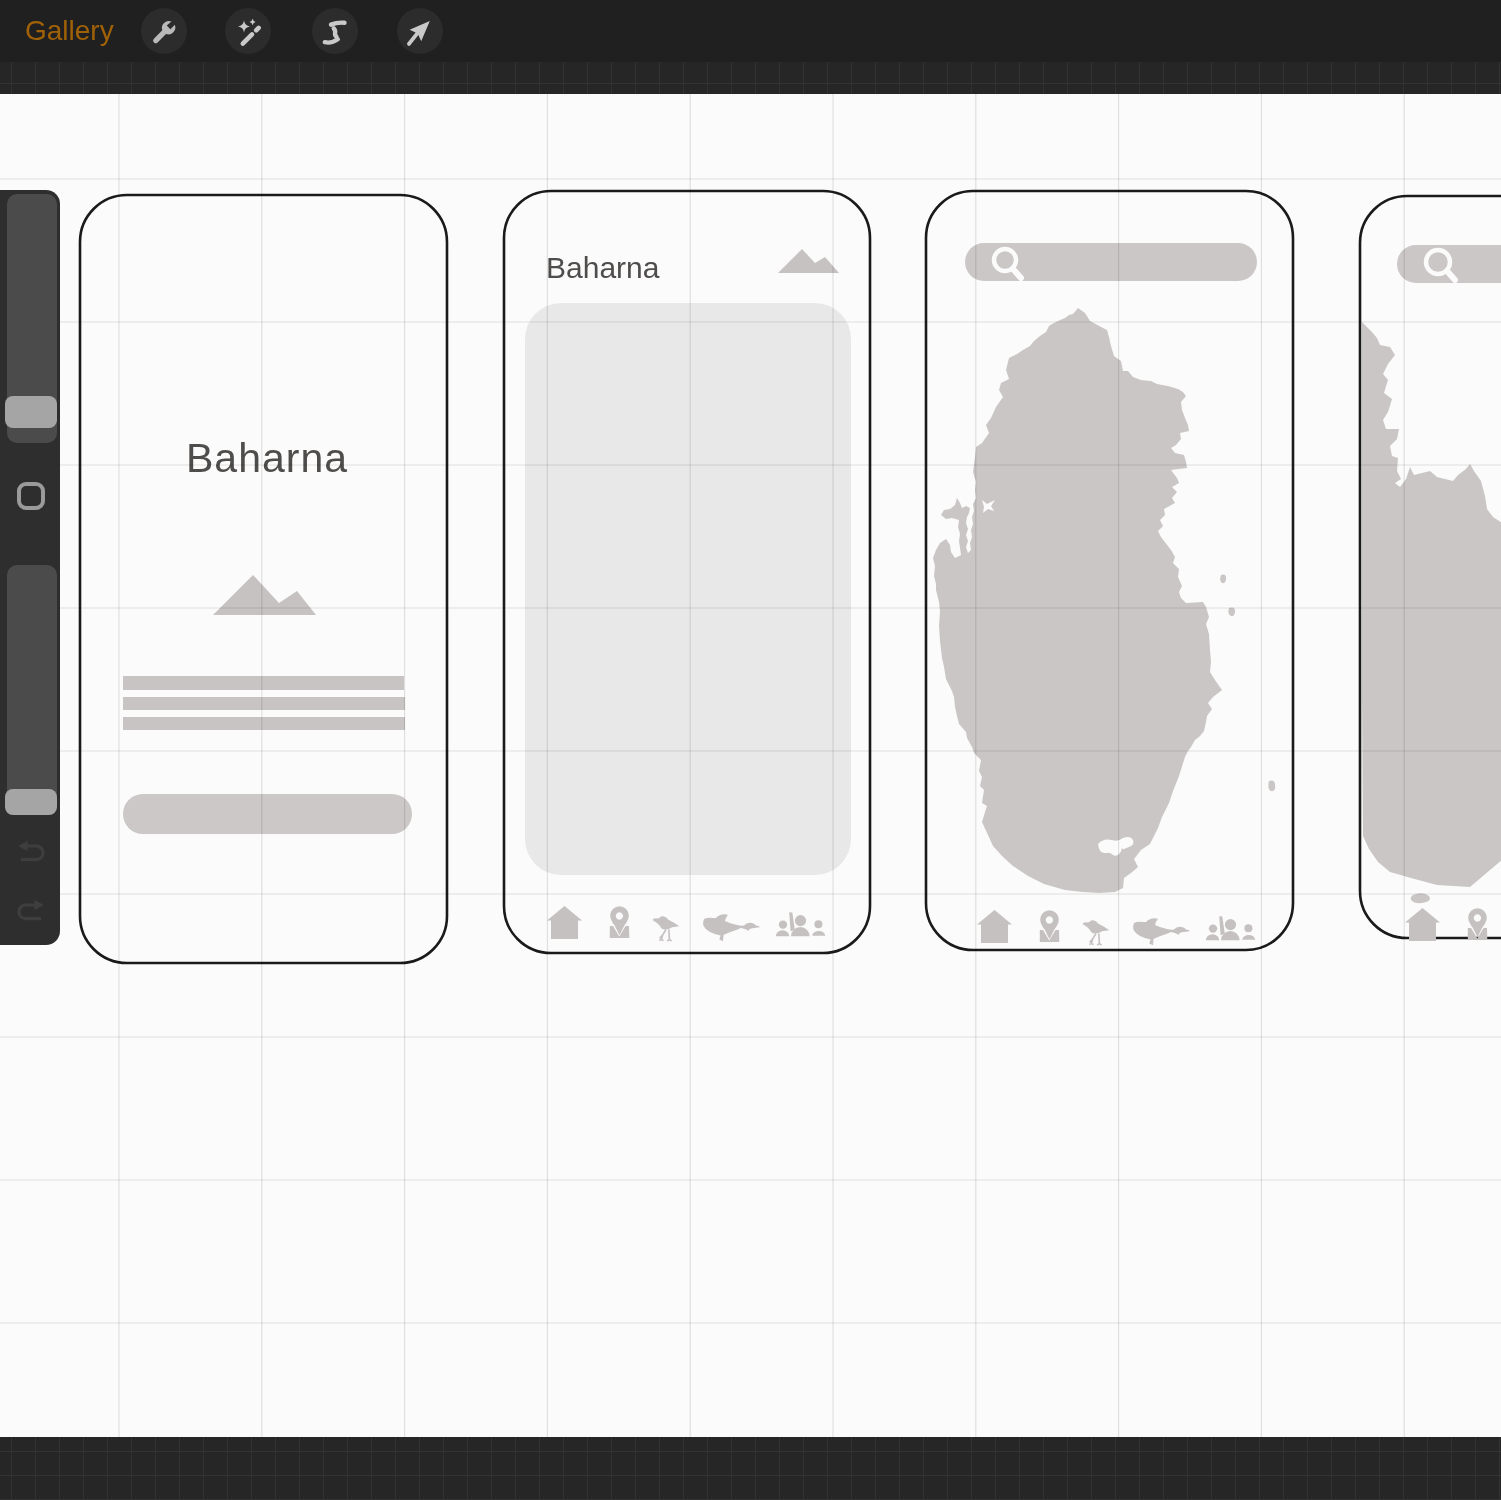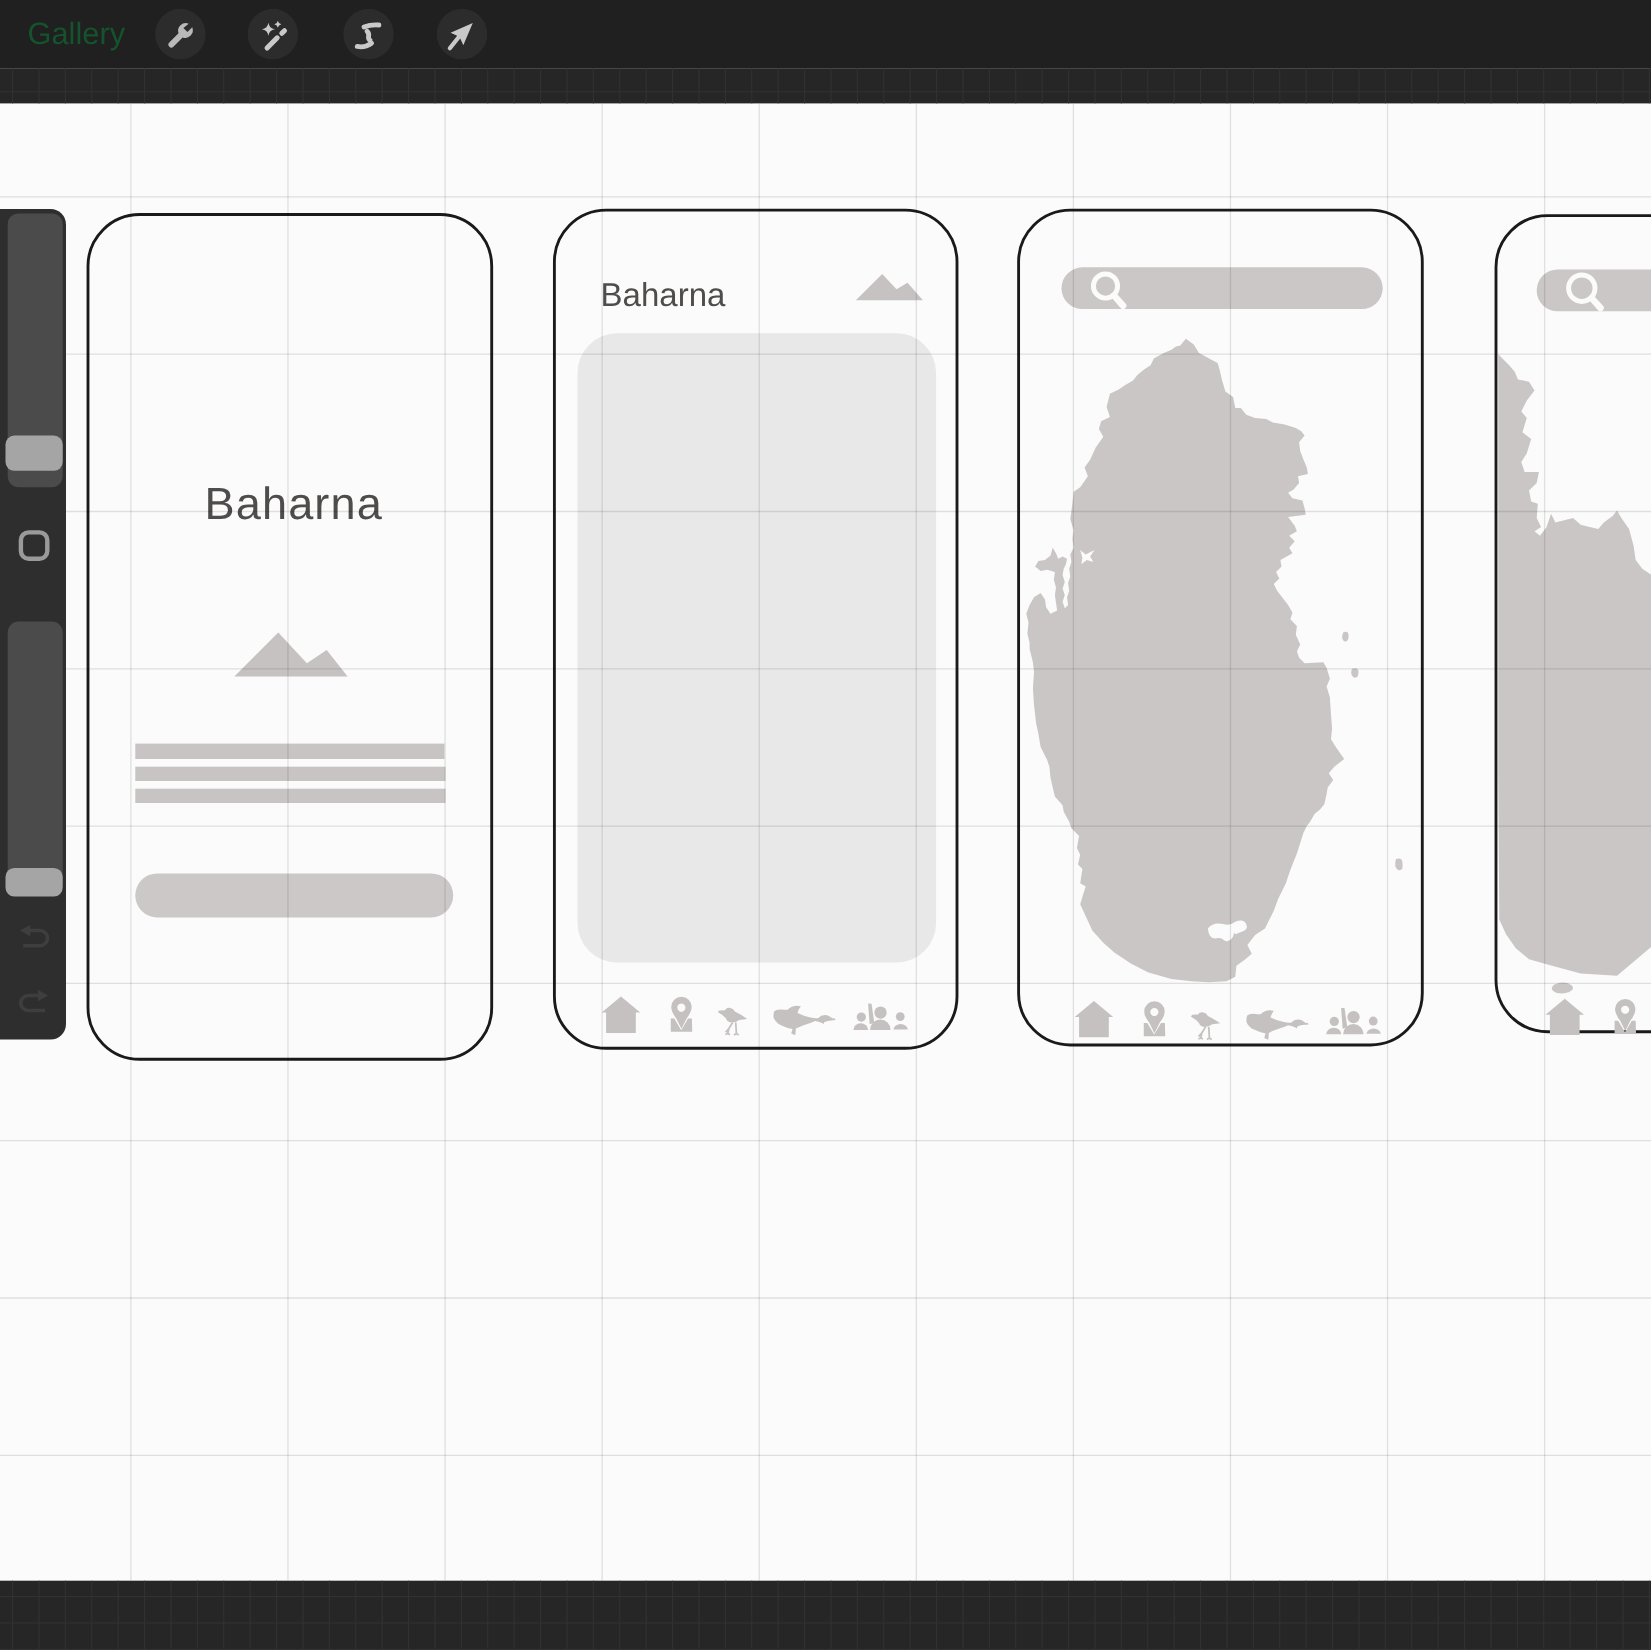--- a/index.html
+++ b/index.html
@@ -124,21 +124,21 @@
       <circle cx="253.5" cy="14.6" r="5.6"></circle>
       <path d="M242.2,6.3 L245.3,6.4 L247.8,23.8 L243.6,25.2 Z"></path>
       <path d="M265.2,29.8 A6.6,5.5 0 0 1 278.3,29.8 Z"></path>
       <circle cx="271.4" cy="18.2" r="4"></circle>
     </g>
   </defs>
 </svg>
 
 <div class="abs" style="left:0;top:0;width:1501px;height:62px;background:#202020;"></div>
 
-<div class="abs" style="left:25px;top:15px;color:#14532d;font-size:28px;">Gallery</div>
+<div class="abs" style="left:25px;top:15px;color:#a16207;font-size:28px;">Gallery</div>
 
 <svg class="abs" style="left:141px;top:8px;" width="46" height="46" viewBox="0 0 46 46">
     <circle cx="23" cy="23" r="23" fill="#2c2c2c"></circle>
     <path fill="#b9b9b9" d="M30.5,13.5 a7,7 0 0 0 -9.2,8.8 l-8.4,8.4 a2.6,2.6 0 0 0 3.7,3.7 l8.4,-8.4 a7,7 0 0 0 8.8,-9.2 l-4.4,4.4 l-3.7,-3.7 Z"></path>
   </svg>
 
 <svg class="abs" style="left:225px;top:8px;" width="46" height="46" viewBox="0 0 46 46">
     <circle cx="23" cy="23" r="23" fill="#2c2c2c"></circle>
     <g fill="#c9c9c9" stroke="#c9c9c9">
       <path stroke="none" d="M19,12.6 Q19.8,17.7 24.9,18.5 Q19.8,19.3 19,24.4 Q18.2,19.3 13.1,18.5 Q18.2,17.7 19,12.6 Z"></path>

